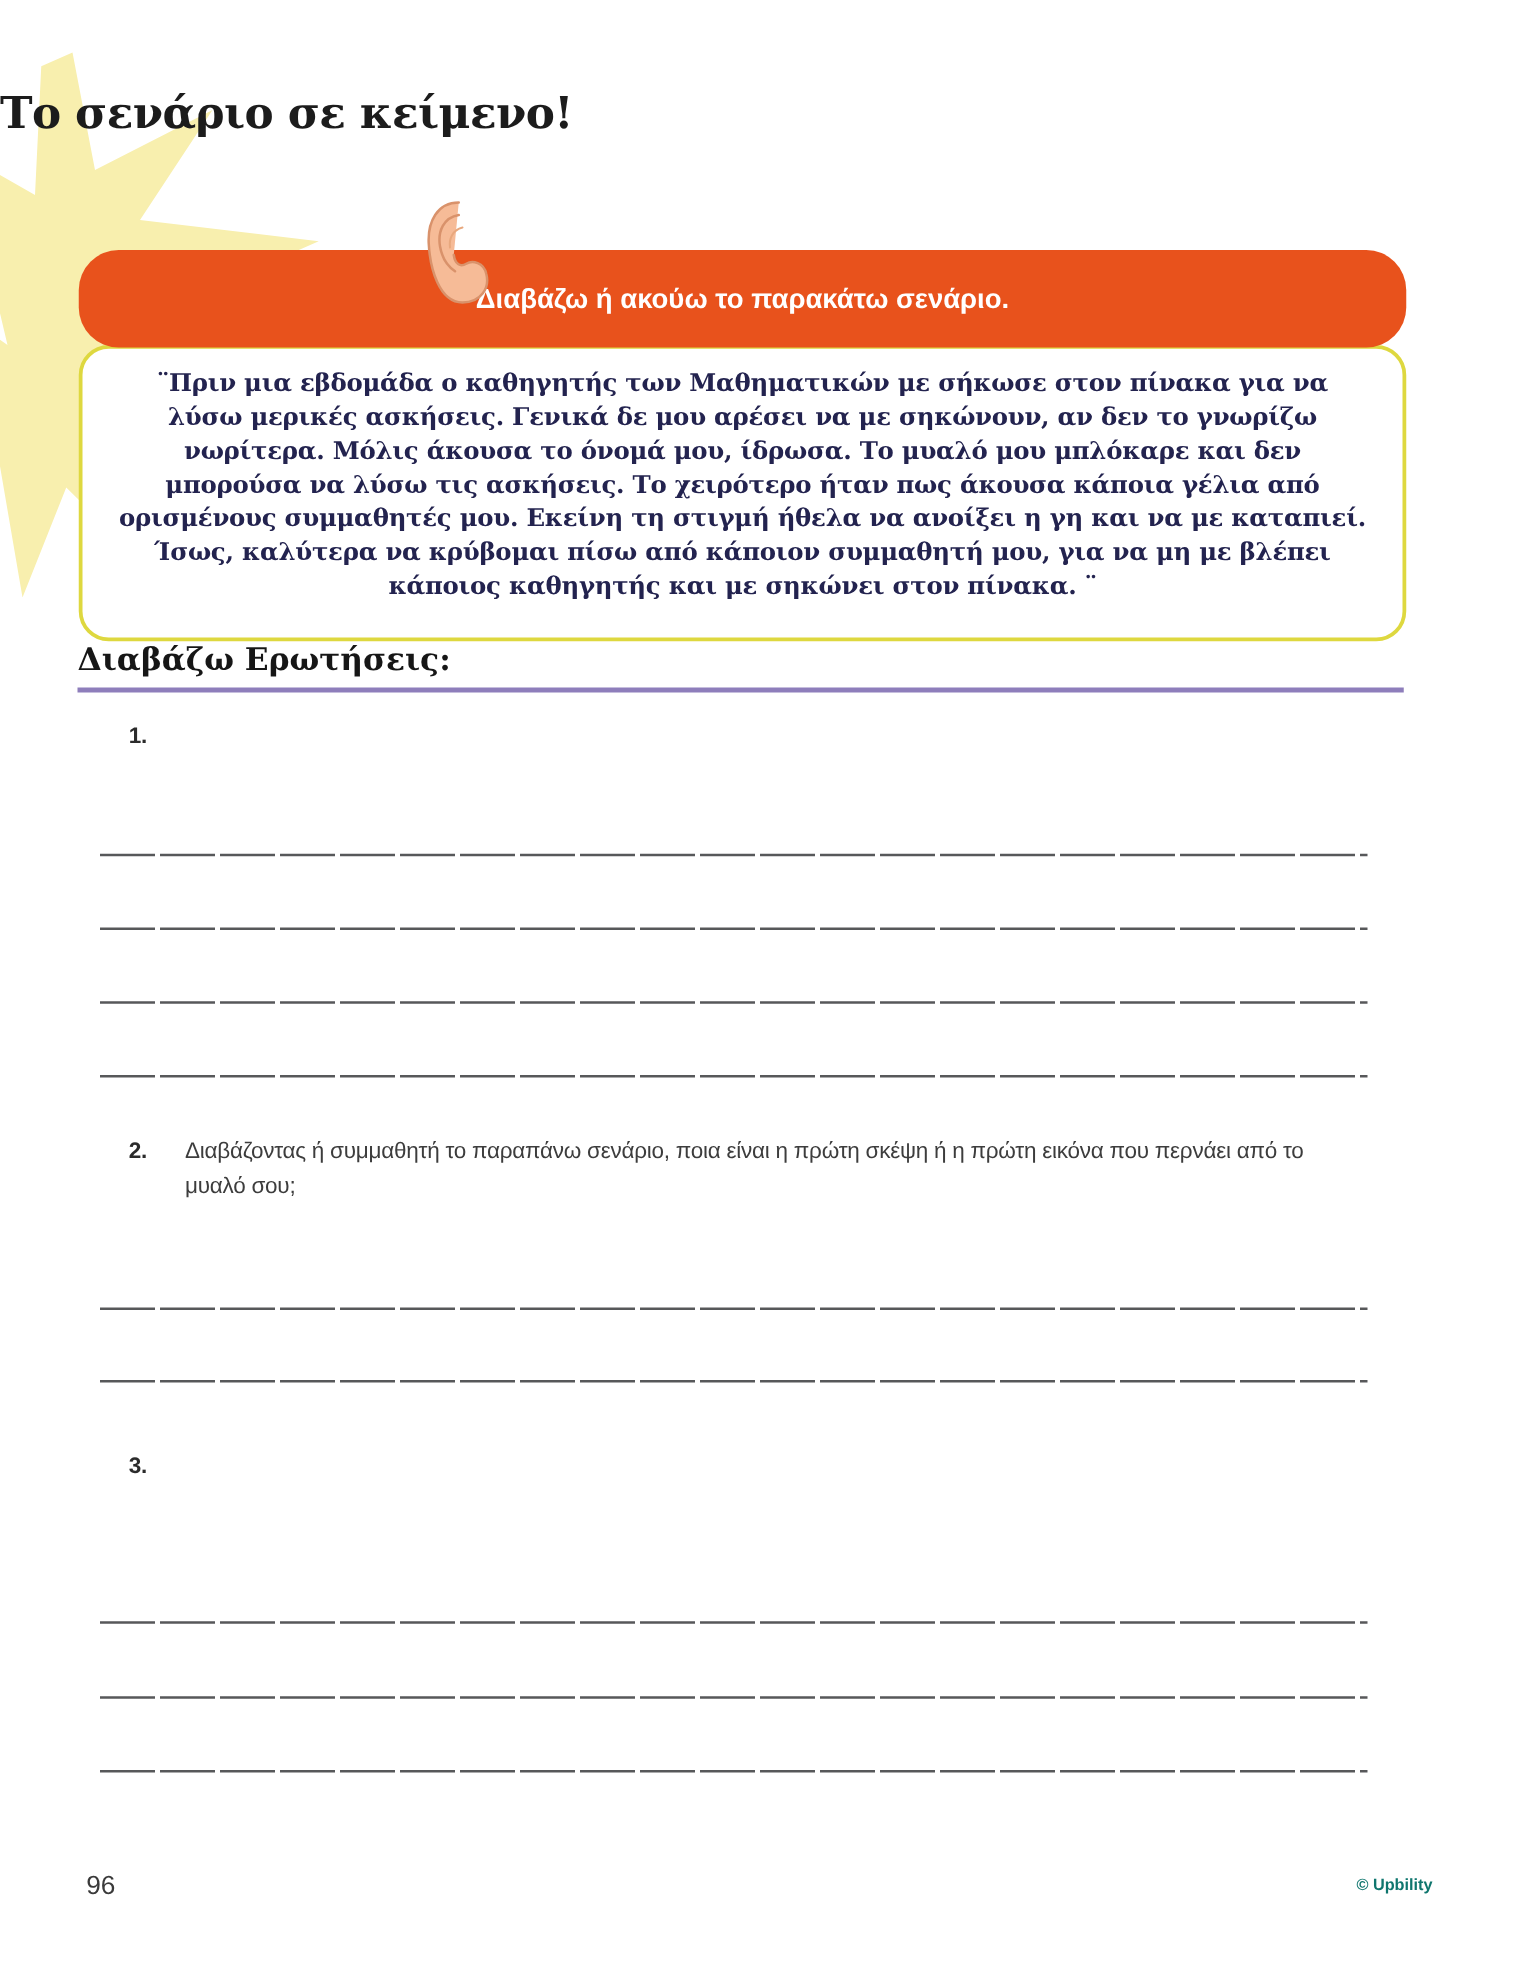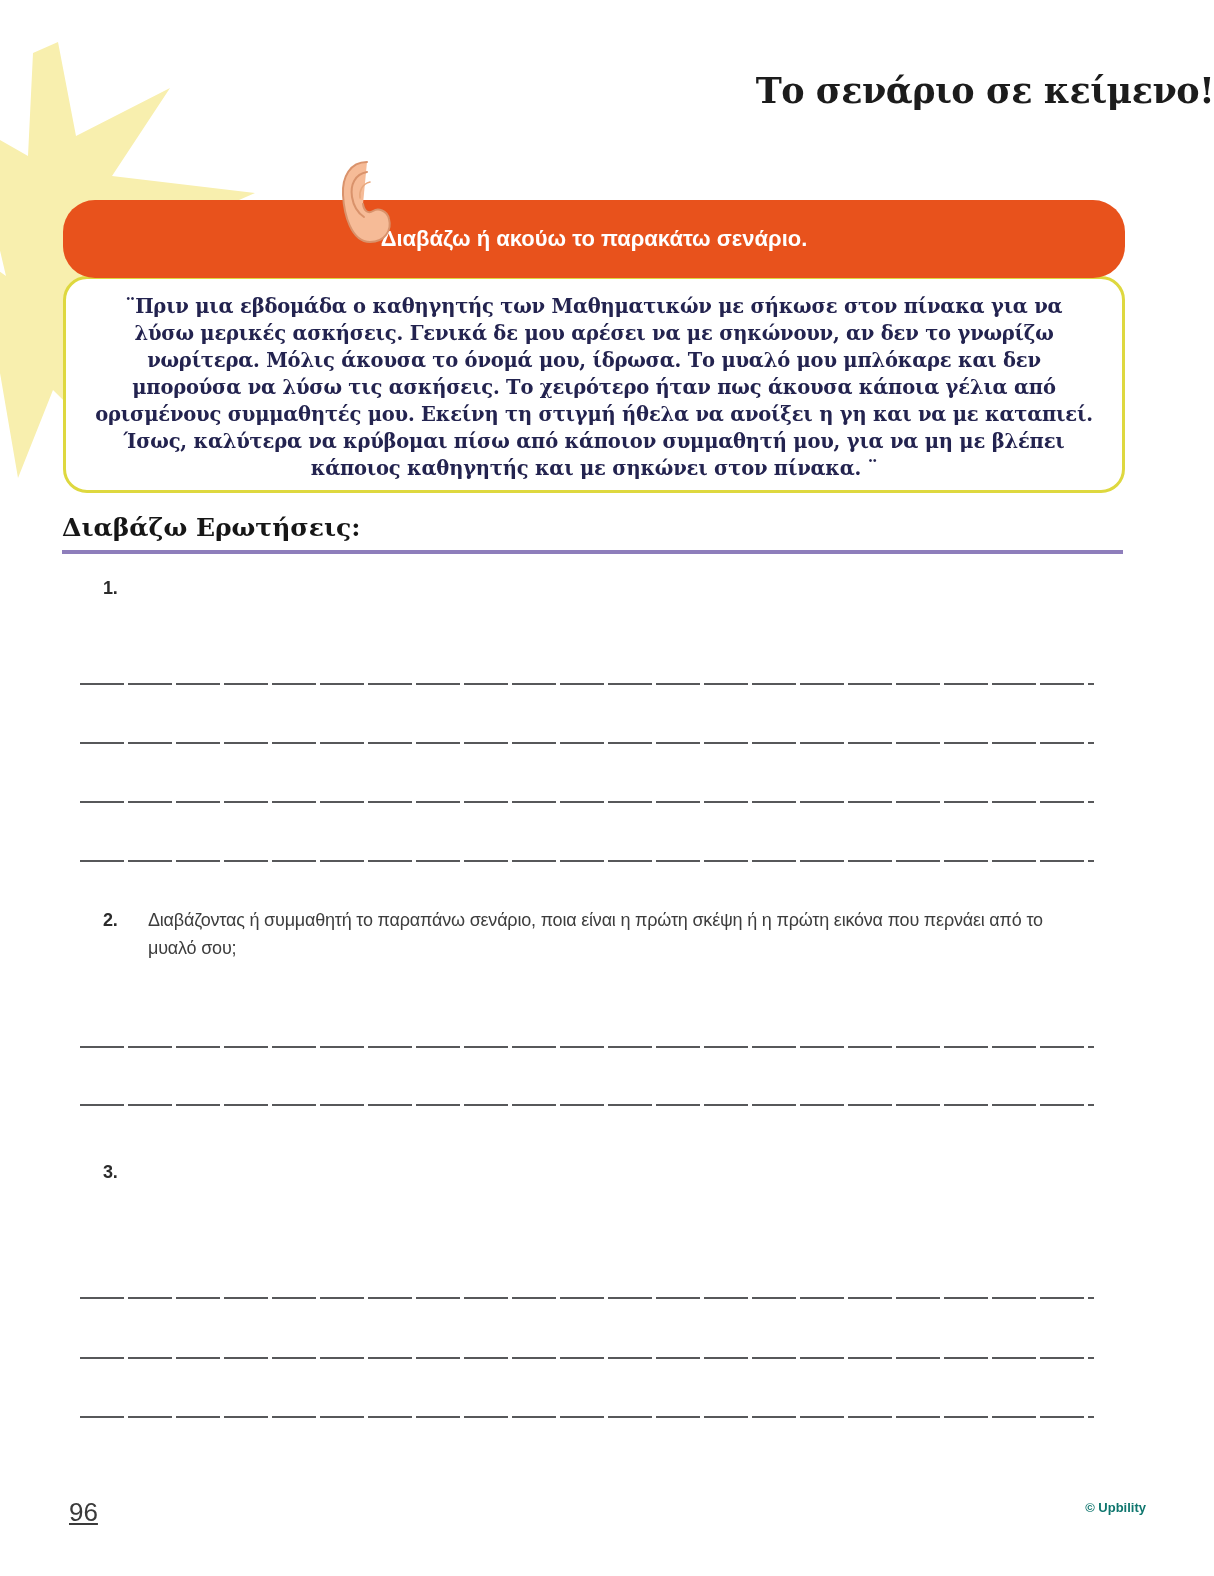--- a/index.html
+++ b/index.html
@@ -6,41 +6,41 @@
   body{
     width:1214px;height:1576px;position:relative;overflow:hidden;
     background:#ffffff;
     font-family:"Liberation Sans",sans-serif;
   }
   .abs{position:absolute;}
   
   #starburst{left:-30px;top:28px;width:320px;height:450px;z-index:0;}
   
   #page-title{
-    left:0;right:0;top:70px;text-align:right;z-index:2;
+    left:0;right:0;top:70px;text-align:left;z-index:2;
     font-family:"DejaVu Serif","Liberation Serif",serif;
     font-weight:bold;font-size:35px;color:#1c1c1c;letter-spacing:-0.5px;
   }
   
   #ear{left:340px;top:160px;width:56px;height:84px;z-index:4;}
   
   #banner{
     left:63px;top:200px;width:1062px;height:78px;z-index:3;
     background:#e8521c;border-radius:32px;
     display:flex;flex-direction:column;align-items:center;justify-content:center;
     color:#ffffff;font-weight:bold;font-size:22px;line-height:30px;
     font-family:"Liberation Sans",sans-serif;
     text-align:center;
   }
   
   #scenario-box{
     left:63px;top:276px;width:1062px;min-height:174px;z-index:1;
     box-sizing:border-box;
     background:#ffffff;border:3px solid #ded83f;border-radius:24px;
-    padding:14px 28px 8px 28px;
+    padding:14px 28px 28px 28px;
     text-align:center;
   }
   #scenario-text{
     font-family:"DejaVu Serif","Liberation Serif",serif;
     font-weight:bold;font-size:19.5px;line-height:27px;color:#23234f;
     letter-spacing:-0.2px;
   }
   
   #questions-heading{
     left:62px;top:513px;z-index:2;
@@ -62,21 +62,21 @@
   #question-1{left:103px;top:574px;width:1020px;}
   #question-2{left:103px;top:906px;width:1000px;}
   #question-3{left:103px;top:1158px;width:1000px;}
   
   .answer-line{
     position:absolute;left:80px;width:1014px;height:2px;z-index:2;
     background:repeating-linear-gradient(90deg,#57585a 0,#57585a 44px,rgba(0,0,0,0) 44px,rgba(0,0,0,0) 48px);
   }
   
   #page-number{
-    left:69px;top:1497px;font-size:26px;color:#3a3a3a;z-index:2;text-decoration:underline;
+    left:69px;top:1497px;font-size:21px;color:#3a3a3a;z-index:2;
   }
   #copyright{
     right:68px;top:1500px;z-index:2;
     font-family:Liberation Sans, sans-serif;
     font-weight:bold;font-size:13px;color:#0f766e;
   }
 </style>
 </head>
 <body>
 

